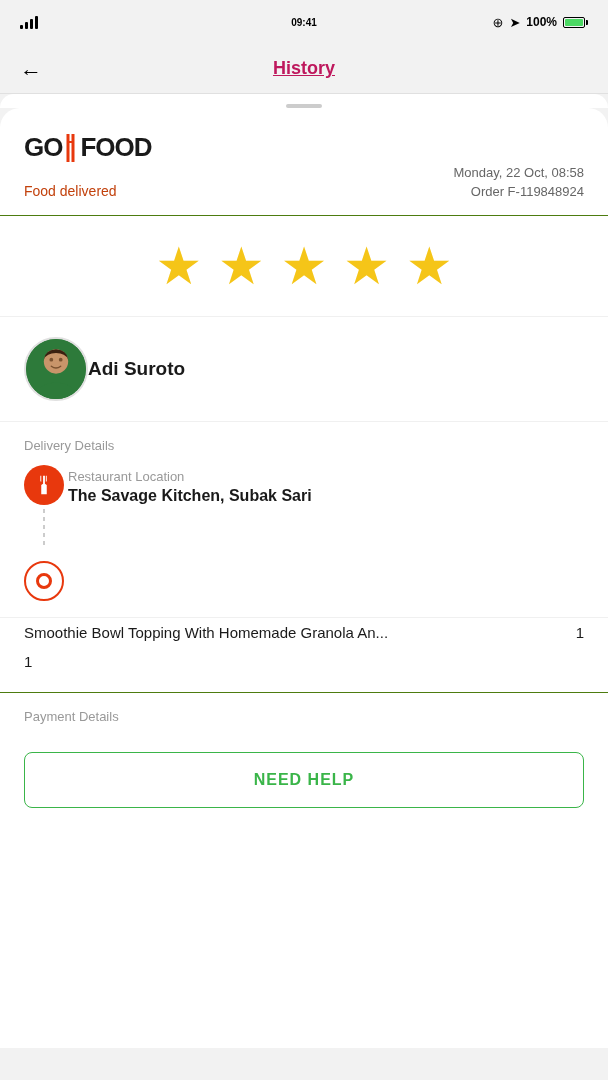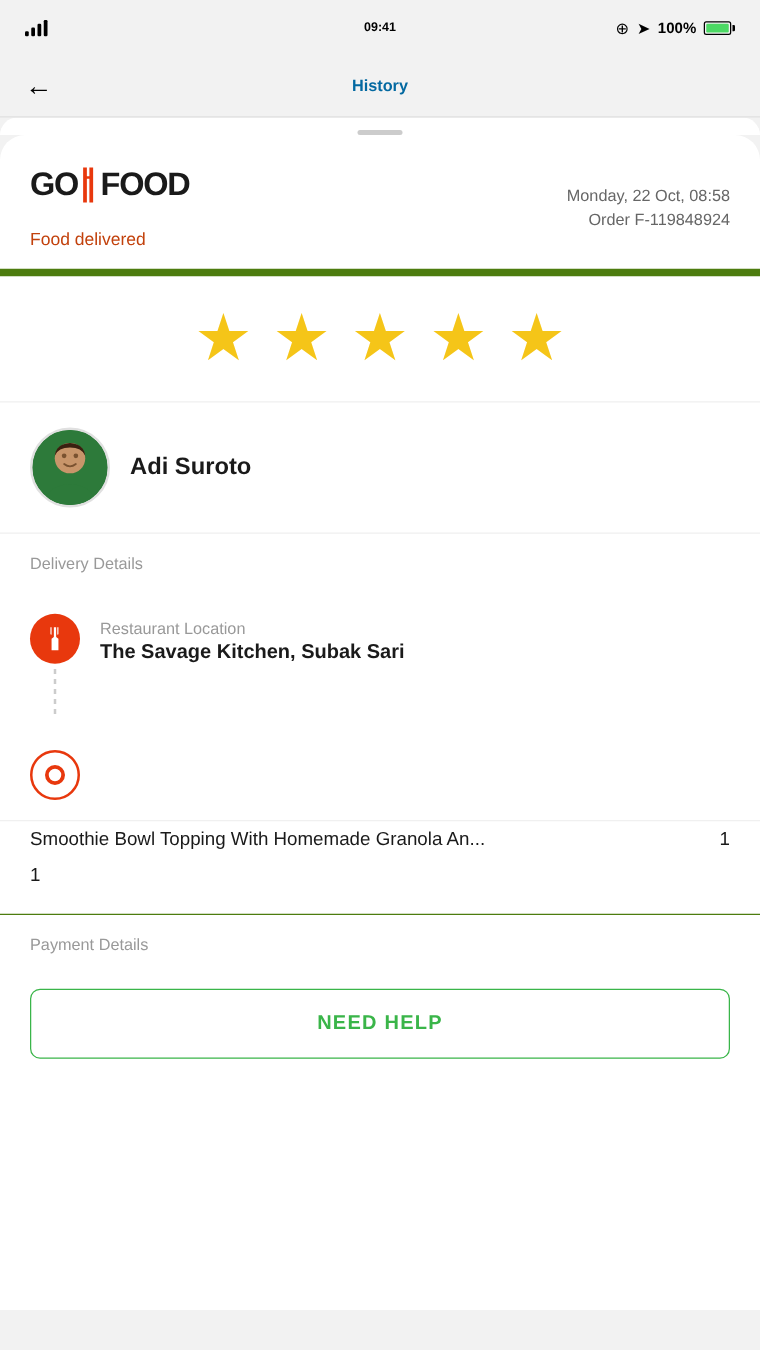--- a/index.html
+++ b/index.html
@@ -93,23 +93,24 @@
       border-bottom: 1px solid #e0e0e0;
     }
     .back-button {
       position: absolute;
       left: 20px;
       font-size: 22px;
       color: #000;
       cursor: pointer;
     }
     .header-title {
-      font-size: 13px;
+      font-size: 18px;
       font-weight: 600;
-      color: #0369a1;
+      color: #be185d;
+      text-decoration: underline;
     }
     .pull-bar {
       width: 36px;
       height: 4px;
       background: #ccc;
       border-radius: 2px;
     }
 
     
     .main-card {
@@ -117,23 +118,23 @@
       border-radius: 20px 20px 0 0;
       margin-top: 0;
       padding-bottom: 30px;
       min-height: 940px;
     }
 
     
     .order-header {
       padding: 24px 24px 16px;
       display: flex;
-      align-items: center;
+      align-items: flex-end;
       justify-content: space-between;
-      border-bottom: 6px solid #4d7c0f;
+      border-bottom: 1px solid #4d7c0f;
     }
     .brand-logo {
       display: flex;
       flex-direction: column;
     }
     .brand-name {
       display: flex;
       align-items: center;
       gap: 4px;
     }
@@ -186,21 +187,20 @@
       font-size: 52px;
       color: #f5c518;
       line-height: 1;
     }
 
     
     .driver-section {
       padding: 20px 24px;
       display: flex;
       align-items: center;
-      gap: 16px;
       border-bottom: 1px solid #f0f0f0;
     }
     .driver-avatar {
       width: 64px;
       height: 64px;
       border-radius: 50%;
       background: #2d7a3a;
       overflow: hidden;
       flex-shrink: 0;
       display: flex;
@@ -221,23 +221,22 @@
       font-weight: 500;
       padding: 16px 24px 12px;
     }
     .delivery-details {
       padding: 0 24px 16px;
       border-bottom: 1px solid #f0f0f0;
     }
     .location-row {
       display: flex;
       align-items: flex-start;
-      gap: 16px;
+      gap: 4px;
       position: relative;
-      margin-top: 21px;
     }
     .location-icon-col {
       display: flex;
       flex-direction: column;
       align-items: center;
       flex-shrink: 0;
       width: 40px;
     }
     .restaurant-pin {
       width: 40px;

